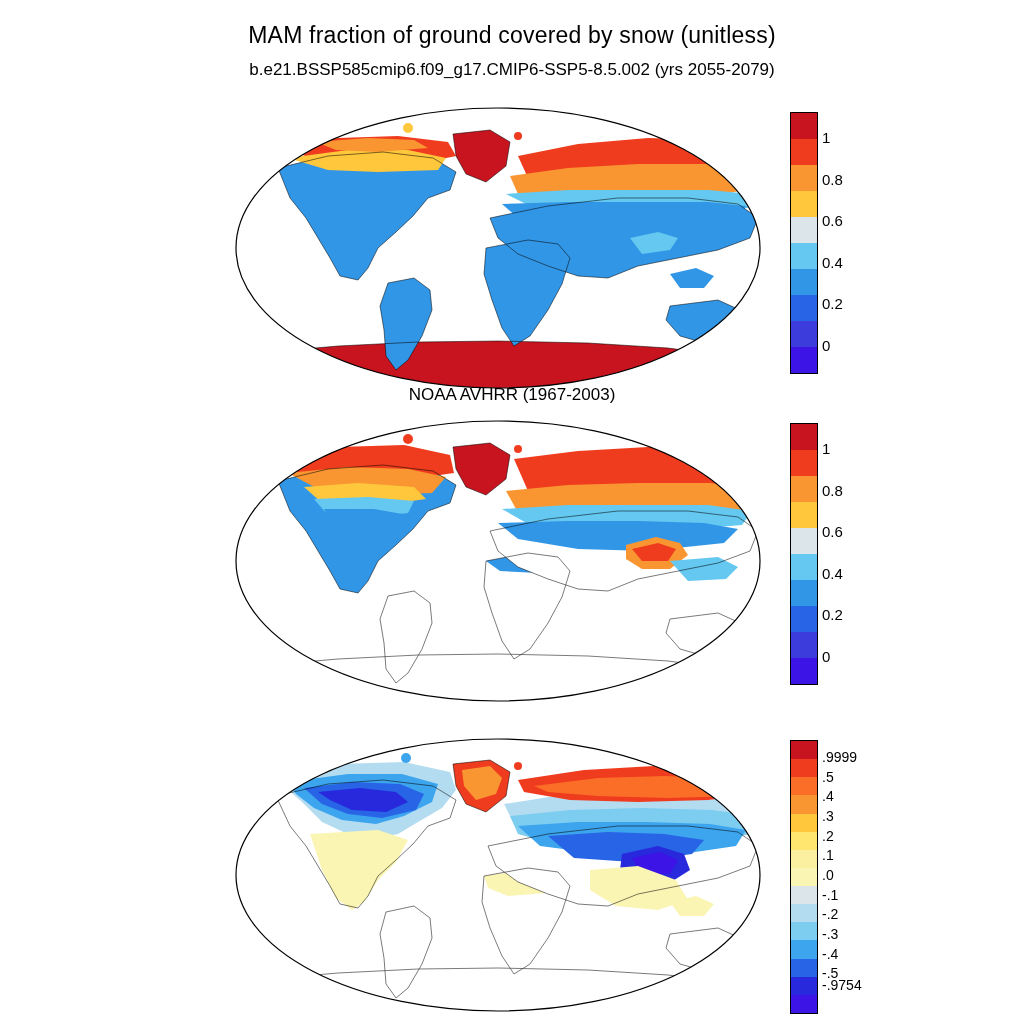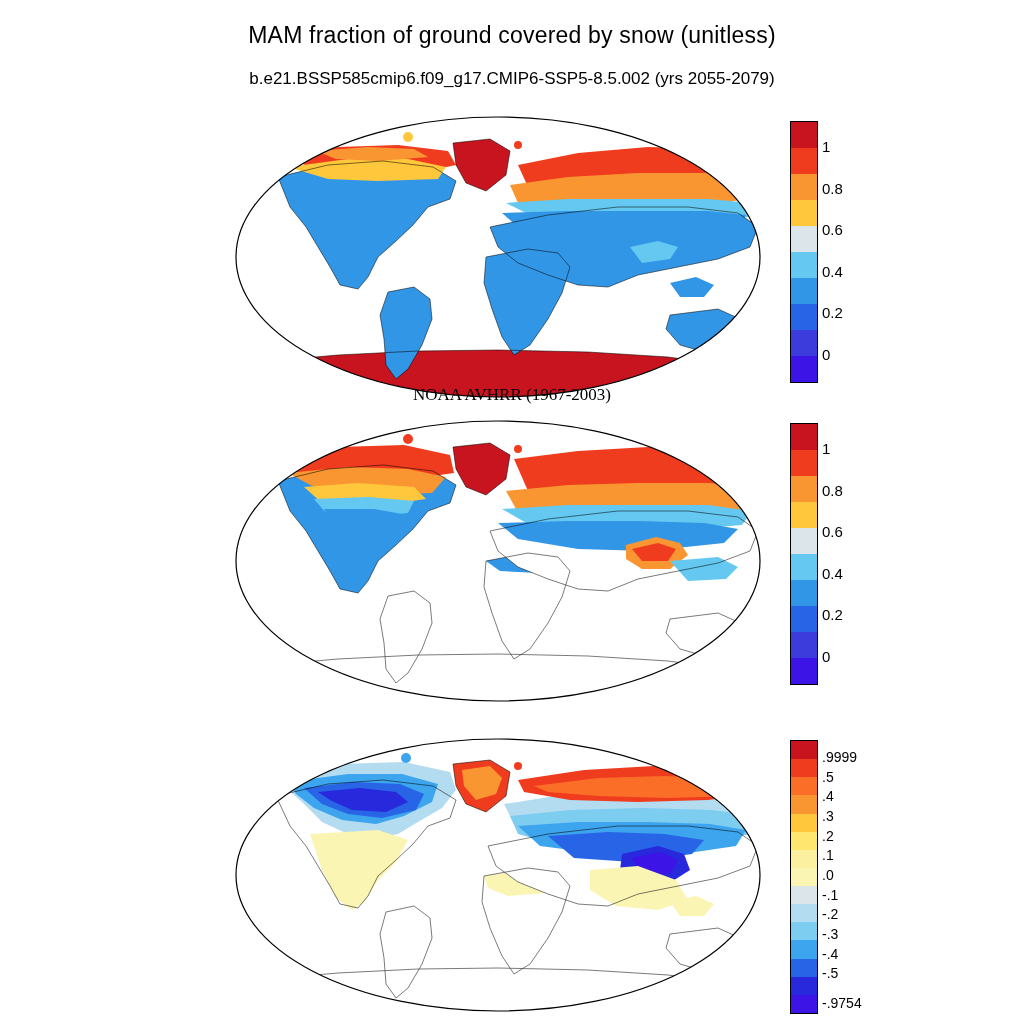--- a/index.html
+++ b/index.html
@@ -72,21 +72,21 @@
     font-size: 14px;
   }
 </style>
 </head>
 <body>
 
 <div class="figure">
 
   <div class="main-title">MAM fraction of ground covered by snow (unitless)</div>
 
-  <div class="panel" style="top:60px;height:330px;margin-top:9px;">
+  <div class="panel" style="top:60px;height:330px;">
     <div class="panel-title" style="top:0;">b.e21.BSSP585cmip6.f09_g17.CMIP6-SSP5-8.5.002 (yrs 2055-2079)</div>
     <div class="map-wrap" style="left:218px;top:38px;">
       <svg class="map-svg" width="560" height="300" viewBox="0 0 560 300">
         <defs>
           <clipPath id="globe1">
             <ellipse cx="280" cy="150" rx="262" ry="140"></ellipse>
           </clipPath>
         </defs>
         <g clip-path="url(#globe1)">
 
@@ -148,21 +148,21 @@
         <div class="cbar-label" style="top: 18px;">1</div>
         <div class="cbar-label" style="top: 59.6px;">0.8</div>
         <div class="cbar-label" style="top: 101.2px;">0.6</div>
         <div class="cbar-label" style="top: 142.8px;">0.4</div>
         <div class="cbar-label" style="top: 184.4px;">0.2</div>
         <div class="cbar-label" style="top: 226px;">0</div>
       </div>
   </div>
 
   <div class="panel" style="top:385px;height:320px;">
-    <div class="panel-title" style="top:0;font-family:Liberation Serif, serif;">NOAA AVHRR (1967-2003)</div>
+    <div class="panel-title" style="top:0;">NOAA AVHRR (1967-2003)</div>
     <div class="map-wrap" style="left:218px;top:26px;">
       <svg class="map-svg" width="560" height="300" viewBox="0 0 560 300">
         <defs>
           <clipPath id="globe2">
             <ellipse cx="280" cy="150" rx="262" ry="140"></ellipse>
           </clipPath>
         </defs>
         <g clip-path="url(#globe2)">
 
           <path d="M60 70 L110 58 L165 54 L215 60 L238 74 L232 92 L210 100 L195 118 L178 134 L160 150 L150 170 L140 182 L122 178 L112 160 L100 140 L88 120 L72 100 Z" fill="#3296e6"></path>
@@ -311,17 +311,17 @@
         <div class="cbar-label" style="top: 49.4222px;">.4</div>
         <div class="cbar-label" style="top: 69.0667px;">.3</div>
         <div class="cbar-label" style="top: 88.7111px;">.2</div>
         <div class="cbar-label" style="top: 108.356px;">.1</div>
         <div class="cbar-label" style="top: 128px;">.0</div>
         <div class="cbar-label" style="top: 147.644px;">-.1</div>
         <div class="cbar-label" style="top: 167.289px;">-.2</div>
         <div class="cbar-label" style="top: 186.933px;">-.3</div>
         <div class="cbar-label" style="top: 206.578px;">-.4</div>
         <div class="cbar-label" style="top: 226.222px;">-.5</div>
-        <div class="cbar-label" style="top: 256px;">-.9754</div>
+        <div class="cbar-label" style="top: 238px;">-.9754</div>
       </div>
   </div>
 
 </div>
 
 </body></html>

